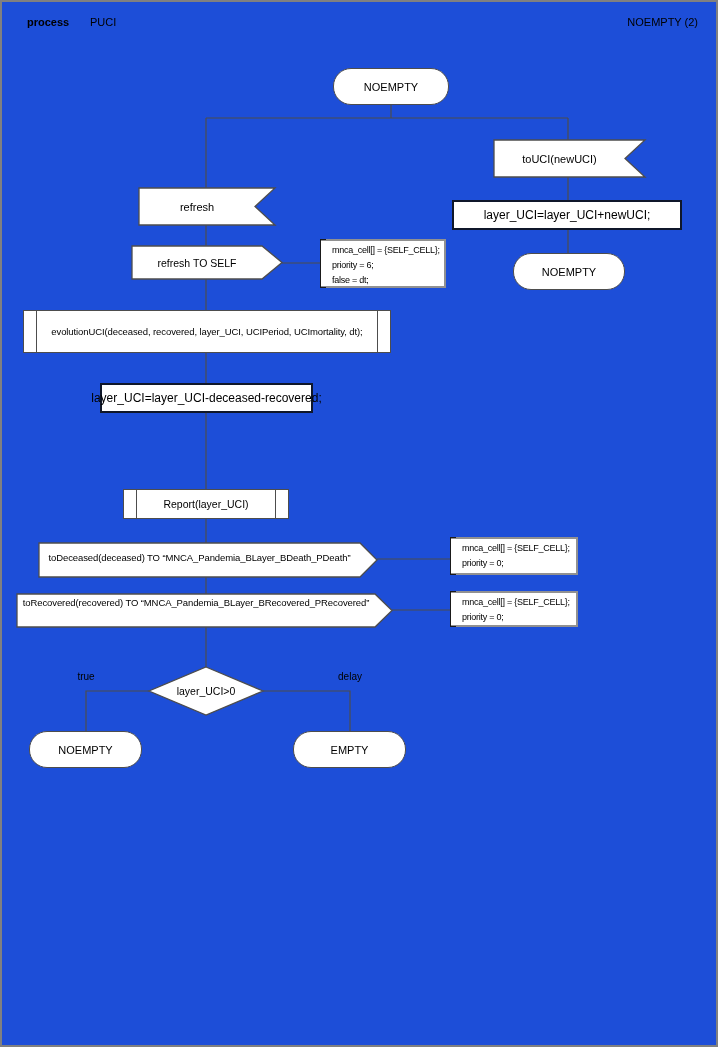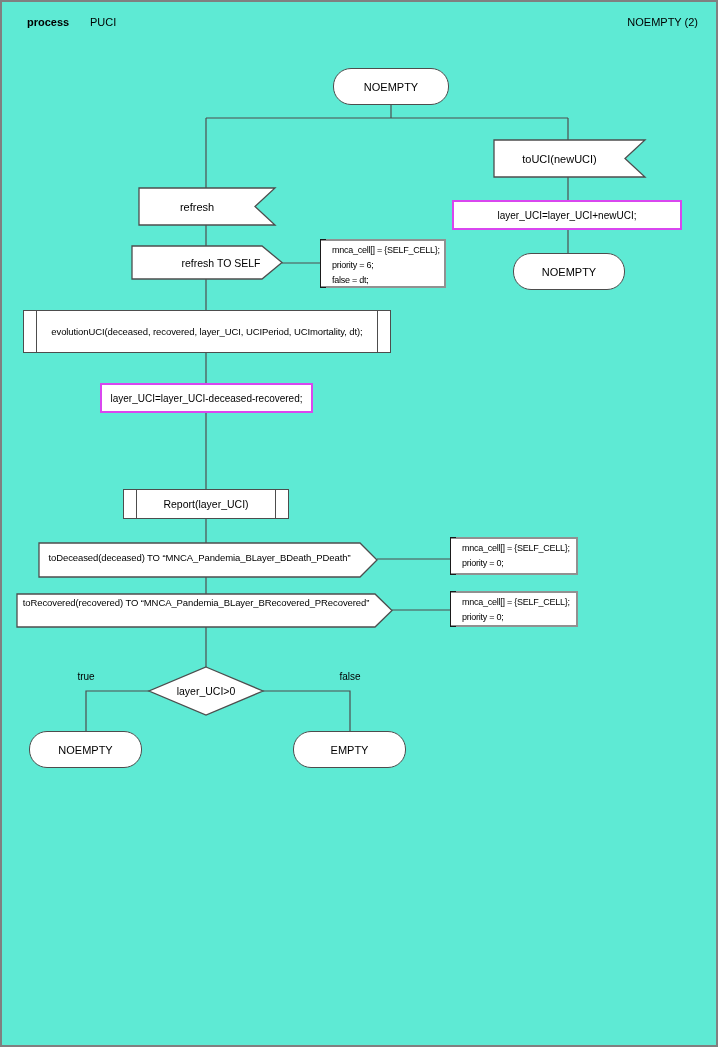--- a/index.html
+++ b/index.html
@@ -1,29 +1,29 @@
 <!DOCTYPE html>
 <html><head>
 <meta charset="utf-8">
 <style>
   html,body { margin:0; padding:0; background:#fff; }
   .page {
     position:relative; width:718px; height:1047px;
     box-sizing:border-box; border:2px solid #808080;
-    background:#5eead4; overflow:hidden;
+    background:#1d4ed8; overflow:hidden;
     font-family:"Liberation Sans", sans-serif; color:#000;
   }
   .hdr { position:absolute; top:14px; font-size:11px; white-space:nowrap; }
   .hdr.bold { font-weight:bold; }
   svg.wires { position:absolute; left:0; top:0; width:718px; height:1047px; }
   .node { position:absolute; box-sizing:border-box; background:#fff;
           display:flex; align-items:center; justify-content:center;
           font-size:11px; white-space:nowrap; }
   .state { border:1.4px solid #4d4d4d; border-radius:18px; }
-  .task  { border:2px solid #d946ef; font-size:10px; }
+  .task  { border:2px solid #0f172a; font-size:12px; }
   .proc  { border:1.4px solid #4d4d4d; font-size:10.5px; }
   .proc::before, .proc::after {
     content:""; position:absolute; top:0; bottom:0; width:0;
     border-left:1.3px solid #4d4d4d;
   }
   .proc::before { left:12px; }
   .proc::after  { right:12px; }
   .lbl { position:absolute; box-sizing:border-box; display:flex;
          align-items:center; justify-content:center; font-size:10.5px;
          white-space:nowrap; pointer-events:none; }
@@ -86,21 +86,21 @@
 
   <div class="lbl sz11" style="left:492px; top:138px; width:131px; height:37px;">toUCI(newUCI)</div>
   <div class="node task" style="left:450px; top:198px; width:230px; height:30px;">
     <span>layer_UCI=layer_UCI+newUCI;</span>
   </div>
   <div class="node state" style="left:511px; top:251px; width:112px; height:37px;">
     <span>NOEMPTY</span>
   </div>
 
   <div class="lbl sz11" style="left:137px; top:186px; width:116px; height:37px;">refresh</div>
-  <div class="lbl" style="left:130px; top:244px; width:130px; height:33px;margin-left:24px;">refresh TO SELF</div>
+  <div class="lbl" style="left:130px; top:244px; width:130px; height:33px;">refresh TO SELF</div>
 
   <div class="comment" style="left:318px; top:237px; width:126px; height:49px;">
     <span class="comment-bracket"></span>
     <div class="comment-text">
       <div>mnca_cell[] = {SELF_CELL};</div>
       <div>priority = 6;</div>
       <div>false = dt;</div>
     </div>
   </div>
 
@@ -130,21 +130,21 @@
   <div class="comment" style="left:448px; top:589px; width:128px; height:36px;">
     <span class="comment-bracket"></span>
     <div class="comment-text">
       <div>mnca_cell[] = {SELF_CELL};</div>
       <div>priority = 0;</div>
     </div>
   </div>
 
   <div class="lbl" style="left:147px; top:665px; width:114px; height:48px;">layer_UCI&gt;0</div>
   <div class="guard" style="left:60px; top:669px; width:48px;">true</div>
-  <div class="guard" style="left:324px; top:669px; width:48px;">false</div>
+  <div class="guard" style="left:324px; top:669px; width:48px;">delay</div>
 
   <div class="node state" style="left:27px; top:729px; width:113px; height:37px;">
     <span>NOEMPTY</span>
   </div>
   <div class="node state" style="left:291px; top:729px; width:113px; height:37px;">
     <span>EMPTY</span>
   </div>
 
 </div>
 

